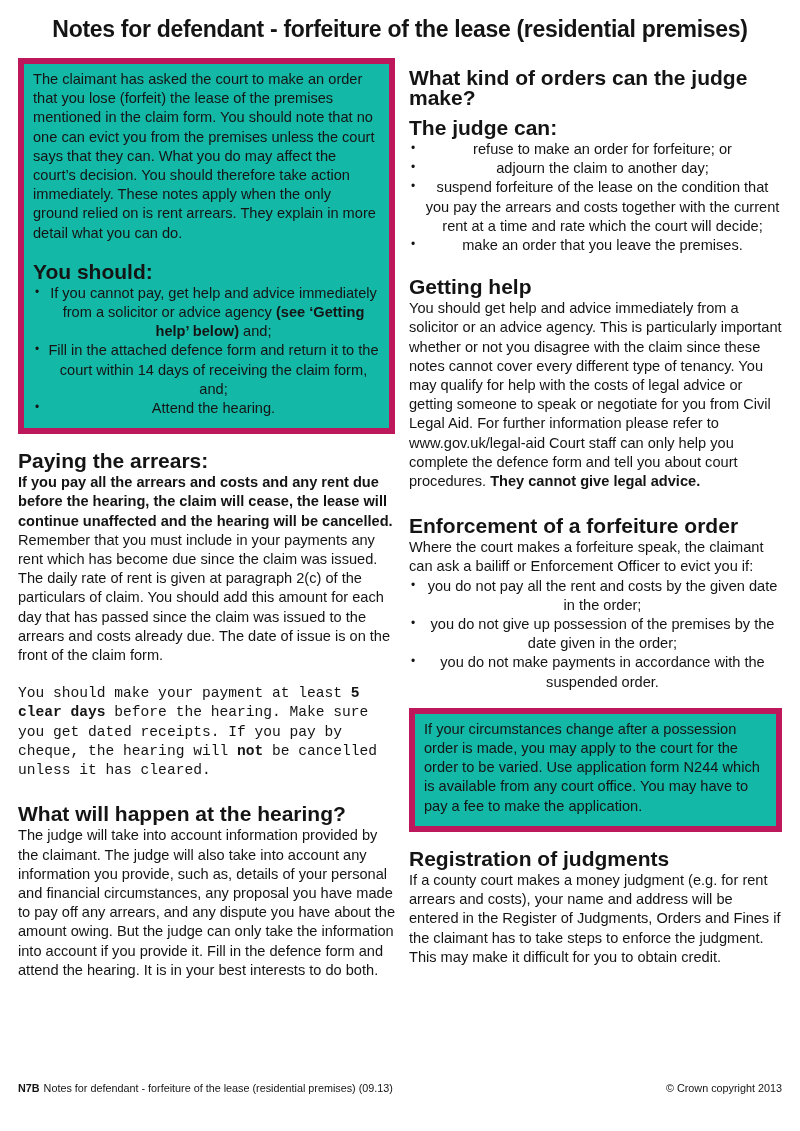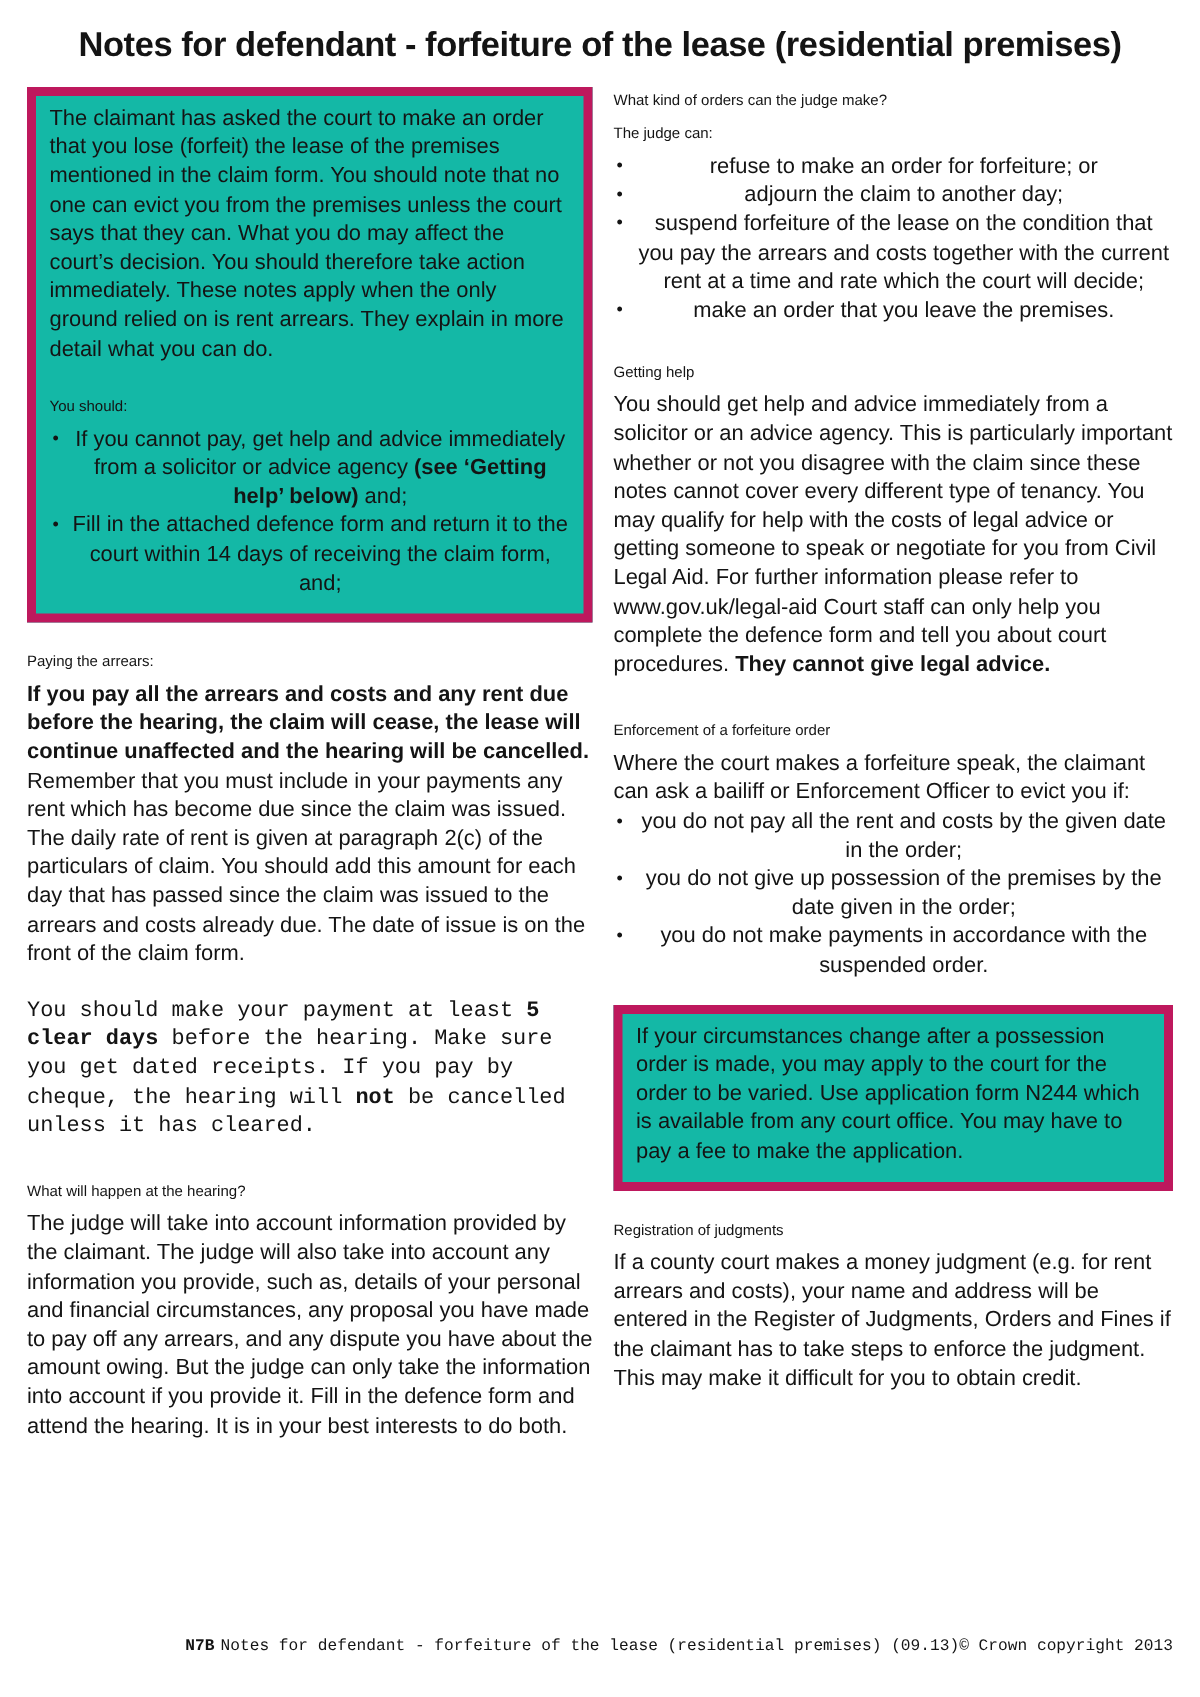--- a/index.html
+++ b/index.html
@@ -18,23 +18,23 @@
     text-align: center;
     margin: 6px 0 15px 0;
     letter-spacing: -0.3px;
   }
   .columns { display: flex; gap: 14px; align-items: flex-start; }
   .col { font-size: 14.6px; line-height: 19.2px; }
   .col.left  { flex: 0 0 377px; }
   .col.right { flex: 1 1 auto; }
   p { margin: 0; }
   h2 {
-    font-size: 10px;
-    font-weight: normal;
-    margin: 0 0 2px 0;
+    font-size: 21px;
+    font-weight: bold;
+    margin: 10px 0 2px 0;
     line-height: 20px;
   }
   .graybox {
     background: #14b8a6;
     border: 6px solid #be185d;
     padding: 6px 9px 10px 9px;
   }
   ul.bullets { list-style: none; margin: 0; padding: 0; }
   ul.bullets li {
     position: relative;
@@ -52,46 +52,46 @@
   .sec-paying { margin-top: 17px; }
   .sec-hearing { margin-top: 24px; }
   .sec-gettinghelp { margin-top: 22px; }
   .sec-enforcement { margin-top: 25px; }
   .boxed-note { margin-top: 16px; }
   .sec-registration { margin-top: 17px; }
   .para-gap { margin-top: 19px; font-family: Liberation Mono, monospace; }
   .b { font-weight: bold; }
   .footer {
     position: absolute;
-    left: 18px; right: 18px; bottom: 26px;
+    left: 18px; right: 18px; bottom: 36px;
     display: flex;
-    justify-content: flex-end;
+    justify-content: space-between;
     font-size: 10.8px;
     line-height: 13px;
-    font-family: Liberation Mono, monospace;
   }
   .footer .code { font-weight: bold; margin-right: 4px; }
 </style>
 </head>
 <body>
 
 <div class="page">
 
   <h1 class="title">Notes for defendant - forfeiture of the lease (residential premises)</h1>
 
   <div class="columns">
 
     <div class="col left">
 
       <div class="graybox">
         <p>The claimant has asked the court to make an order that you lose (forfeit) the lease of the premises mentioned in the claim form. You should note that no one can evict you from the premises unless the court says that they can. What you do may affect the court’s decision. You should therefore take action immediately. These notes apply when the only ground relied on is rent arrears. They explain in more detail what you can do.</p>
         <h2 class="mt-blankline">You should:</h2>
         <ul class="bullets">
           <li><span>If you cannot pay, get help and advice immediately from a solicitor or advice agency </span><span class="b">(see ‘Getting help’ below)</span><span> and;</span></li>
           <li><span>Fill in the attached defence form and return it to the court within 14 days of receiving the claim form, and;</span></li>
+          <li><span>Attend the hearing.</span></li>
         </ul>
       </div>
 
       <section class="sec-paying">
         <h2>Paying the arrears:</h2>
         <p><span class="b">If you pay all the arrears and costs and any rent due before the hearing, the claim will cease, the lease will continue unaffected and the hearing will be cancelled.</span><span> Remember that you must include in your payments any rent which has become due since the claim was issued. The daily rate of rent is given at paragraph 2(c) of the particulars of claim. You should add this amount for each day that has passed since the claim was issued to the arrears and costs already due. The date of issue is on the front of the claim form.</span></p>
         <p class="para-gap"><span>You should make your payment at least </span><span class="b">5 clear days</span><span> before the hearing. Make sure you get dated receipts. If you pay by cheque, the hearing will </span><span class="b">not</span><span> be cancelled unless it has cleared.</span></p>
       </section>
 
       <section class="sec-hearing">

